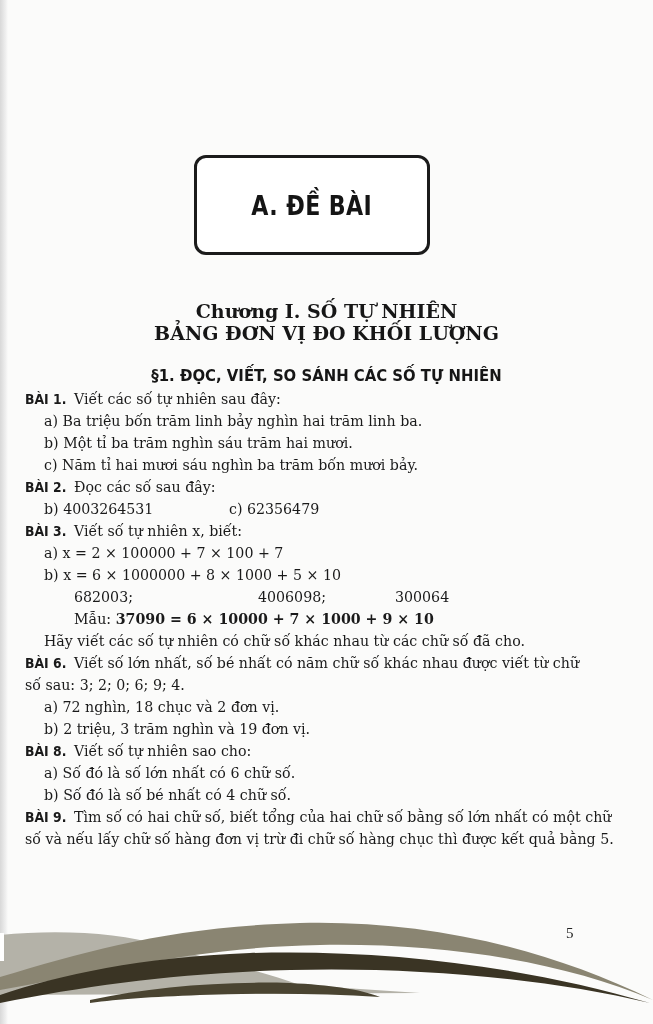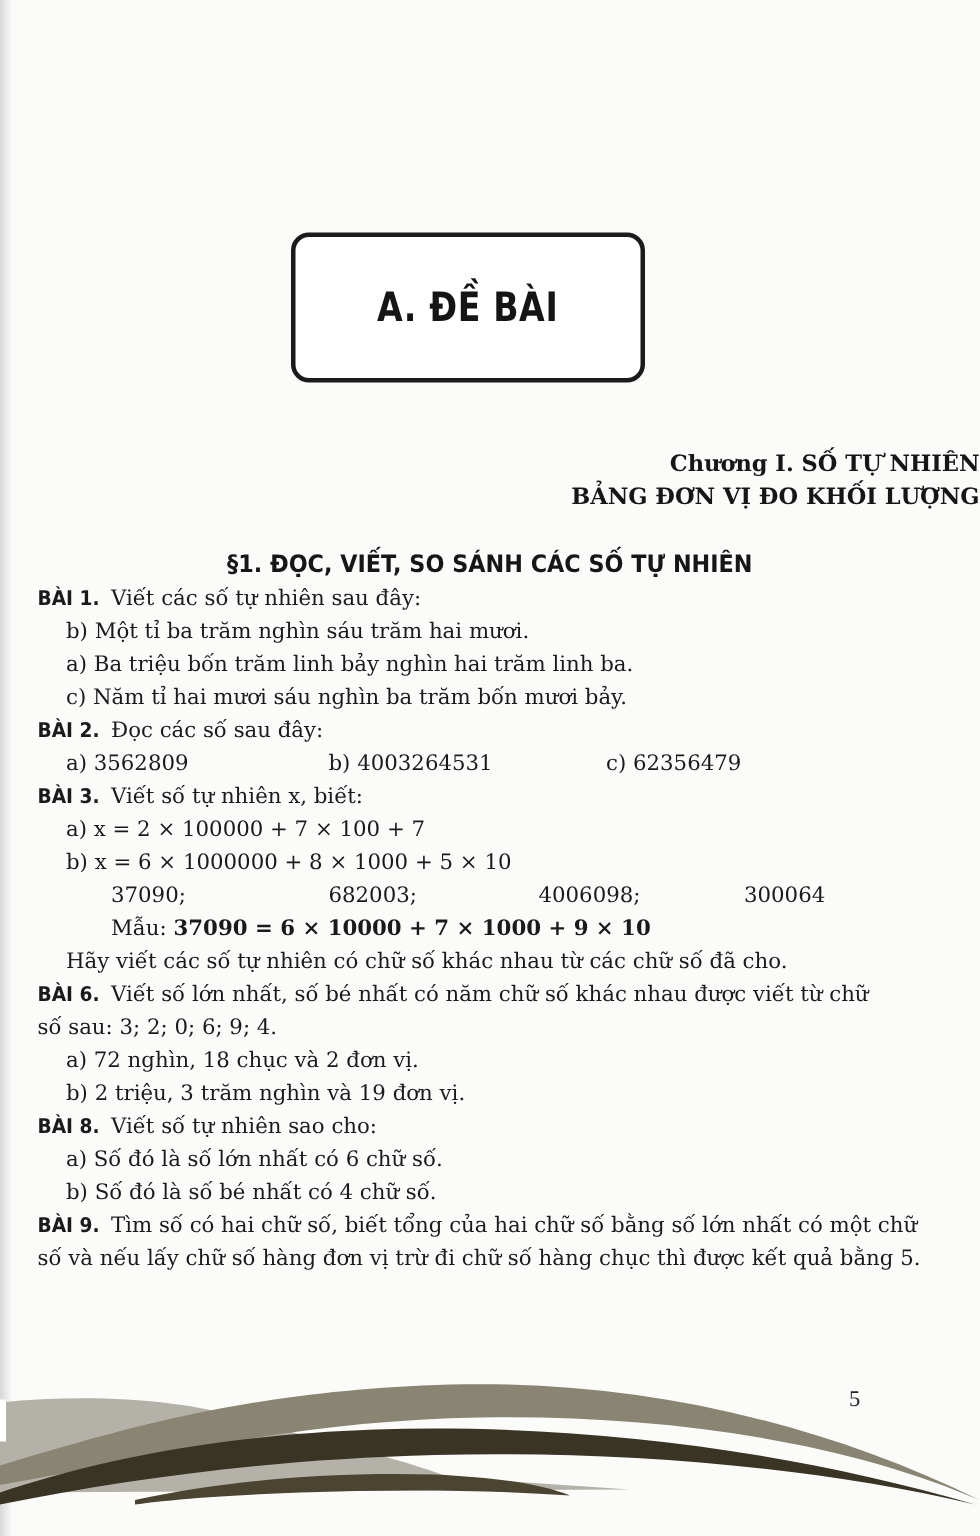--- a/index.html
+++ b/index.html
@@ -21,22 +21,22 @@
     display: flex; align-items: center; justify-content: center;
     box-sizing: border-box;
   }
   .title-box span {
     font-family: "DejaVu Sans", "Liberation Sans", sans-serif;
     font-weight: bold; font-size: 27px; letter-spacing: 0.5px;
     transform: scaleX(0.82); color: #151515;
   }
 
   .chapter {
-    position: absolute; left: 0; width: 653px; text-align: right;
-    font-family: "DejaVu Serif", serif; font-weight: bold; font-size: 15px; color: #161616;
+    position: absolute; left: 0; width: 653px; text-align: center;
+    font-family: "DejaVu Serif", serif; font-weight: bold; font-size: 19px; color: #161616;
   }
   .chapter.l1 { top: 300px; }
   .chapter.l2 { top: 322px; }
 
   .section {
     position: absolute; left: 0; width: 653px; text-align: center; top: 366px;
     font-family: "DejaVu Sans", "Liberation Sans", sans-serif; font-weight: bold; font-size: 16px;
     transform: scaleX(0.93); color: #161616;
   }
 
@@ -53,21 +53,21 @@
   .ex-text { display: inline; }
   .ind { padding-left: 19px; }
   .ind2 { padding-left: 49px; }
   .row3 { display: flex; }
   .row3 .c1 { width: 175px; }
   .row3 .c2 { width: 185px; }
   .row4 { display: flex; padding-left: 49px; }
   .row4 span { display: inline-block; }
   .row4 .c1 { width: 145px; }
   .row4 .c2 { width: 140px; }
-  .row4 .c3 { width: 137px; }
+  .row4 .c3 { width: 137px; margin-left: 44px; }
   .bold { font-weight: bold; }
 
   .page-number {
     position: absolute; left: 566px; top: 925px;
     font-family: "Liberation Serif", serif; font-size: 15px; color: #222;
   }
   .footer-swoosh { position: absolute; left: 0; top: 915px; width: 653px; height: 95px; }
 </style>
 </head>
 <body>
@@ -80,41 +80,39 @@
 
 <div class="chapter l1">Chương I. SỐ TỰ NHIÊN</div>
 <div class="chapter l2">BẢNG ĐƠN VỊ ĐO KHỐI LƯỢNG</div>
 <div class="section">§1. ĐỌC, VIẾT, SO SÁNH CÁC SỐ TỰ NHIÊN</div>
 
 <div class="content">
 
   <div class="line">
     <span class="ex-label">BÀI 1.</span><span class="ex-text">Viết các số tự nhiên sau đây:</span>
   </div>
+  <div class="line ind">a) Ba triệu bốn trăm linh bảy nghìn hai trăm linh ba.</div>
   <div class="line ind">b) Một tỉ ba trăm nghìn sáu trăm hai mươi.</div>
-  <div class="line ind">a) Ba triệu bốn trăm linh bảy nghìn hai trăm linh ba.</div>
   <div class="line ind">c) Năm tỉ hai mươi sáu nghìn ba trăm bốn mươi bảy.</div>
 
   <div class="line gap">
     <span class="ex-label">BÀI 2.</span><span class="ex-text">Đọc các số sau đây:</span>
   </div>
   <div class="line ind row3">
-    <span class="c1">a) 3562809</span>
     <span class="c2">b) 4003264531</span>
     <span>c) 62356479</span>
   </div>
 
   <div class="line gap">
     <span class="ex-label">BÀI 3.</span><span class="ex-text">Viết số tự nhiên x, biết:</span>
   </div>
   <div class="line ind">a) x = 2 × 100000 + 7 × 100 + 7</div>
   <div class="line ind">b) x = 6 × 1000000 + 8 × 1000 + 5 × 10</div>
 
   <div class="line row4">
-    <span class="c1">37090;</span>
     <span class="c2">682003;</span>
     <span class="c3">4006098;</span>
     <span>300064</span>
   </div>
   <div class="line ind2">
     <span>Mẫu:</span>
     <span class="bold">37090 = 6 × 10000 + 7 × 1000 + 9 × 10</span>
   </div>
 
   <div class="line ind">Hãy viết các số tự nhiên có chữ số khác nhau từ các chữ số đã cho.</div>

